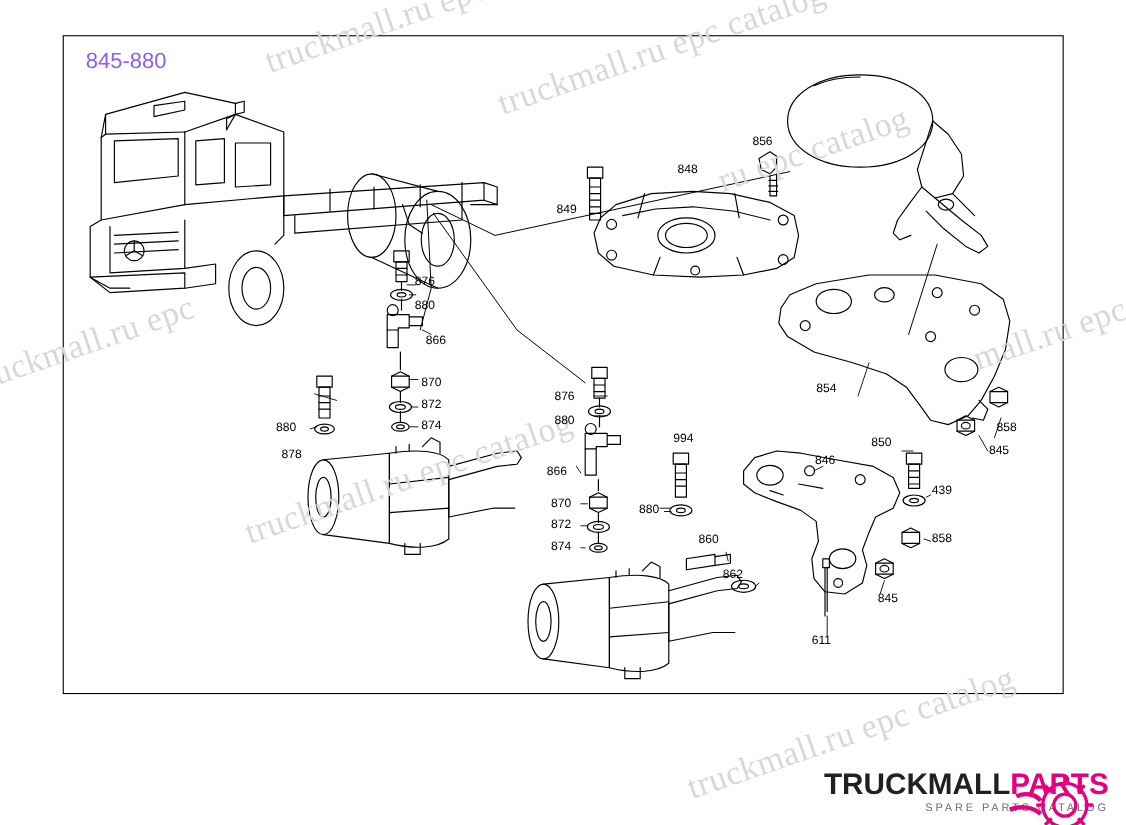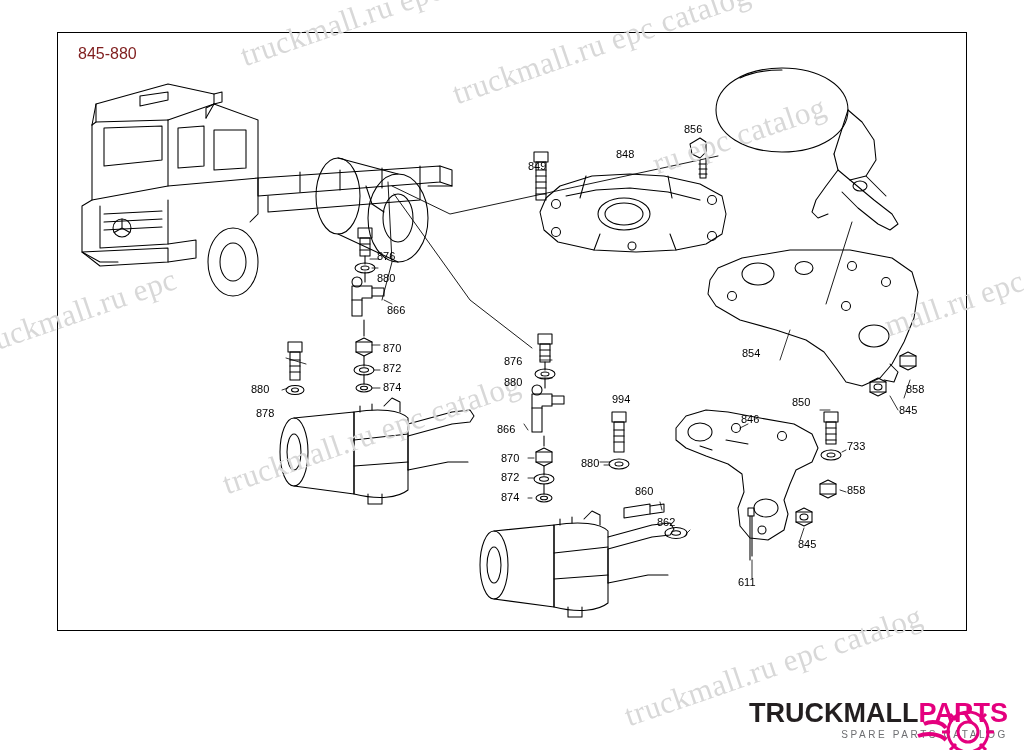--- a/index.html
+++ b/index.html
@@ -56,22 +56,22 @@
     left: 0; top: 0;
     width: 1024px;
     height: 750px;
     z-index: 3;
     pointer-events: none;
   }
   .ttl {
     position: absolute;
     left: 78px;
     top: 45px;
-    font-size: 16px;
-    color: #7f1d1d;
+    font-size: 20px;
+    color: #8b5cf6;
     z-index: 6;
     font-family: "Liberation Sans", sans-serif;
   }
   .lbl {
     position: absolute;
     font-size: 11px;
     color: #000000;
     z-index: 6;
     white-space: nowrap;
     font-family: "Liberation Sans", sans-serif;
@@ -405,21 +405,21 @@
         <path d="M846 450 L842 452"></path>
         <path d="M846 492 L840 490"></path>
         <path d="M800 540 L804 528"></path>
         <path d="M748 424 L740 428"></path>
         <path d="M600 462 L610 462"></path>
       </g>
 
     </g>
   </svg>
 
-  <div class="lbl" style="left:506px; top:160px;margin-left:22px;">849</div>
+  <div class="lbl" style="left:506px; top:185px;">849</div>
   <div class="lbl" style="left:616px; top:148px;">848</div>
   <div class="lbl" style="left:684px; top:123px;">856</div>
   <div class="lbl" style="left:377px; top:250px;">876</div>
   <div class="lbl" style="left:377px; top:272px;">880</div>
   <div class="lbl" style="left:387px; top:304px;">866</div>
   <div class="lbl" style="left:256px; top:359px;margin-top:48px;">878</div>
   <div class="lbl" style="left:251px; top:383px;">880</div>
   <div class="lbl" style="left:383px; top:342px;">870</div>
   <div class="lbl" style="left:383px; top:362px;">872</div>
   <div class="lbl" style="left:383px; top:381px;">874</div>
@@ -432,21 +432,21 @@
   <div class="lbl" style="left:612px; top:393px;">994</div>
   <div class="lbl" style="left:581px; top:457px;">880</div>
   <div class="lbl" style="left:635px; top:485px;">860</div>
   <div class="lbl" style="left:657px; top:516px;">862</div>
   <div class="lbl" style="left:738px; top:576px;">611</div>
   <div class="lbl" style="left:742px; top:347px;">854</div>
   <div class="lbl" style="left:906px; top:383px;">858</div>
   <div class="lbl" style="left:899px; top:404px;">845</div>
   <div class="lbl" style="left:792px; top:396px;text-align:center;">850</div>
   <div class="lbl" style="left:728px; top:413px;margin-left:13px;">846</div>
-  <div class="lbl" style="left:847px; top:440px;">733</div>
+  <div class="lbl" style="left:847px; top:440px;">439</div>
   <div class="lbl" style="left:847px; top:484px;">858</div>
   <div class="lbl" style="left:798px; top:538px;">845</div>
 
   <div class="logo">
     <div class="logo-text"><span>TRUCKMALL</span><span class="accent">PARTS</span></div>
     <div class="logo-sub">SPARE PARTS CATALOG</div>
     <svg class="logo-mark" width="86" height="62" viewBox="0 0 86 62">
       <g fill="none" stroke="#e4007e" stroke-width="3">
         <circle cx="52" cy="30" r="20"></circle>
         <circle cx="52" cy="30" r="10"></circle>

